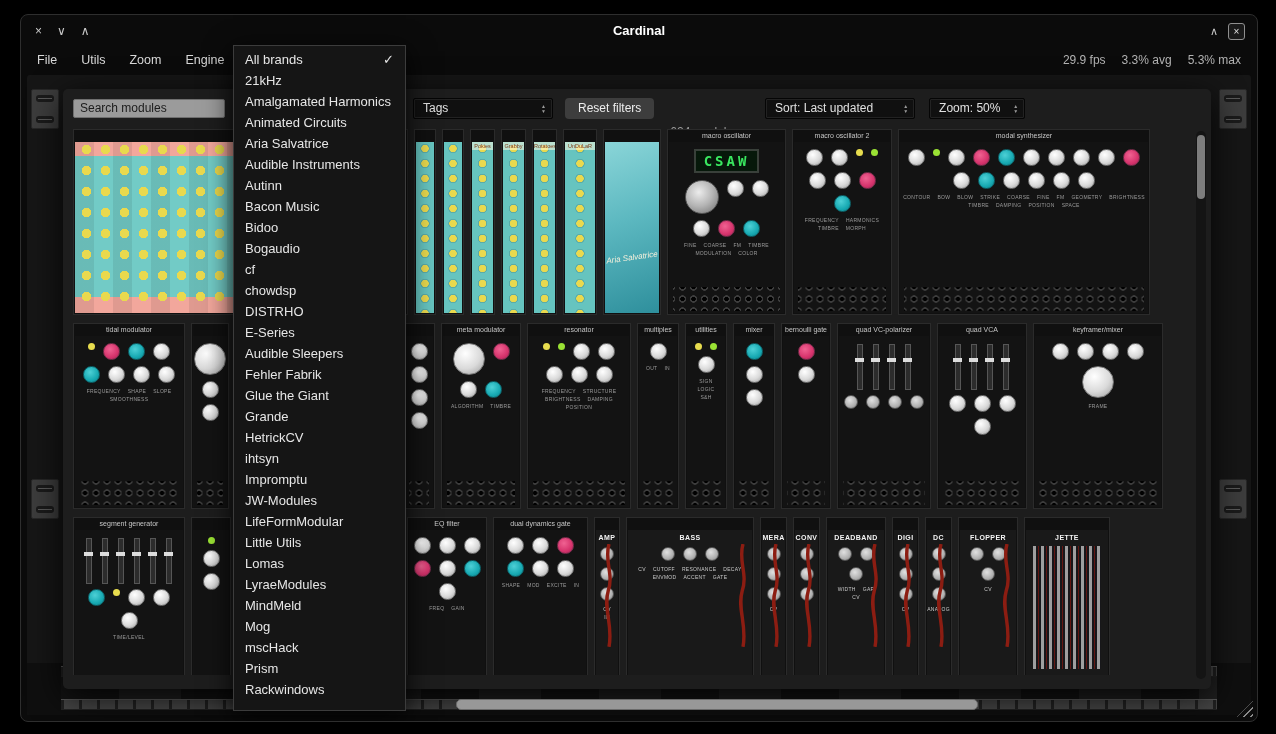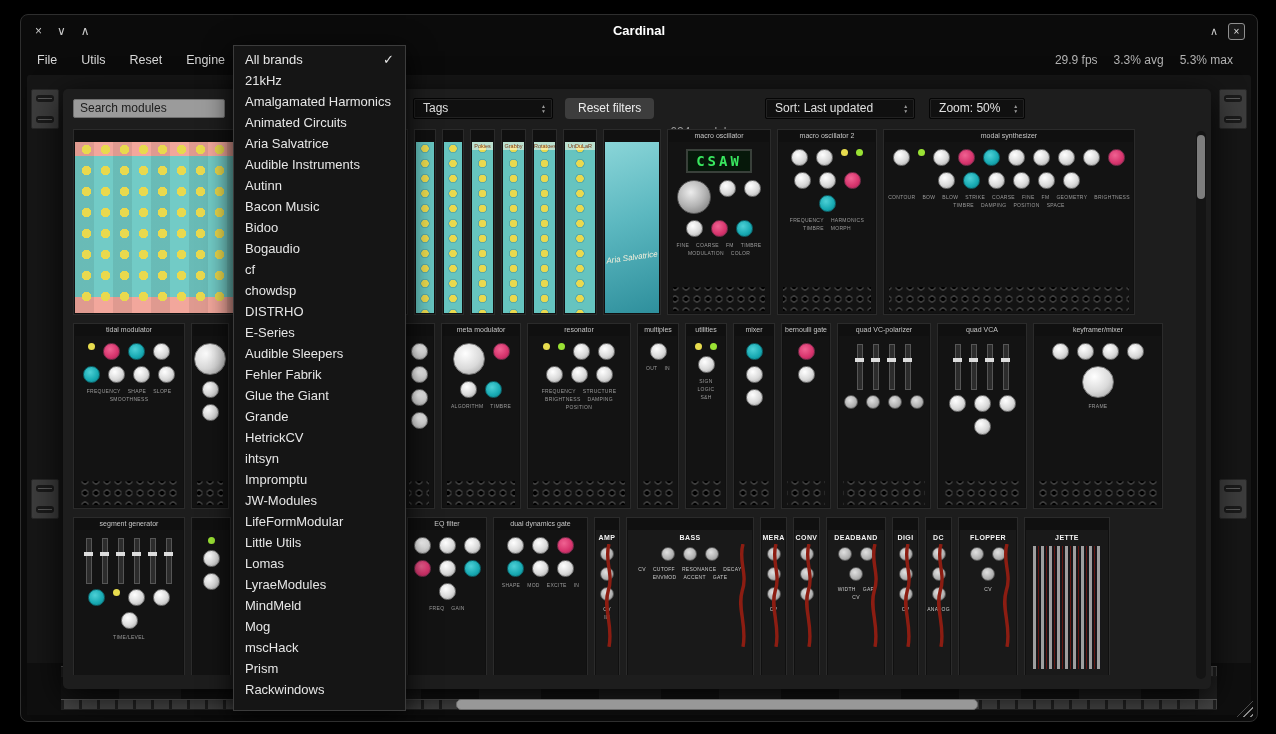--- a/index.html
+++ b/index.html
@@ -13,21 +13,21 @@
   .tb-title{position:absolute;left:0;right:0;top:0;height:32px;line-height:32px;text-align:center;
             color:#fff;font-weight:bold;font-size:13px;}
   .tb-left{position:absolute;left:14px;top:0;height:32px;display:flex;align-items:center;gap:15px;
            color:#c9c9c9;font-size:12px;z-index:2;}
   .tb-right{position:absolute;right:12px;top:0;height:32px;display:flex;align-items:center;gap:10px;
             color:#c9c9c9;font-size:11px;z-index:2;}
   .close-box{width:15px;height:15px;border:1px solid #8f8f8f;border-radius:3px;display:flex;
              align-items:center;justify-content:center;font-size:10px;color:#e2e2e2;background:#1a1a1a;}
 
   
-  .menubar{position:absolute;left:0;top:32px;right:8px;height:26px;display:flex;align-items:center;
+  .menubar{position:absolute;left:0;top:32px;right:0;height:26px;display:flex;align-items:center;
            padding:0 16px;gap:24px;font-size:12.5px;color:#d9d9d9;}
   .mb-stats{margin-left:auto;display:flex;gap:16px;color:#b3b3b3;font-size:12px;}
 
   
   .rack{position:absolute;left:6px;top:60px;right:6px;bottom:6px;background:#161616;border-radius:3px;}
   .railblk{position:absolute;width:28px;height:40px;background:#3d3d3d;border:1px solid #272727;
            border-radius:2px;display:flex;flex-direction:column;justify-content:space-between;padding:5px 4px;box-sizing:border-box;}
   .slot{height:7px;background:#1b1b1b;border-radius:3px;position:relative;}
   .slot::after{content:"";position:absolute;left:2px;right:2px;top:3px;height:1px;background:#5a5a5a;}
   .rack-bottom{position:absolute;left:0;right:0;bottom:0;height:52px;background:#0f0f0f;overflow:hidden;}
@@ -145,21 +145,21 @@
       </div>
       <div class="tb-right">
         <span>∧</span>
         <span class="close-box">×</span>
       </div>
     </div>
 
     <div class="menubar">
       <span>File</span>
       <span>Utils</span>
-      <span>Reset</span>
+      <span>Zoom</span>
       <span>Engine</span>
       <span>Help</span>
       <span class="mb-stats">
         <span>29.9 fps</span>
         <span>3.3% avg</span>
         <span>5.3% max</span>
       </span>
     </div>
 
     <div class="rack">
@@ -258,21 +258,21 @@
               <div class="mod-body aria-strip">
                 <div class="aria-name">UnDuLaR</div>
               </div>
             </div>
             <div class="mod-card" style="width: 58px;">
               <div class="mod-title"></div>
               <div class="mod-body aria-art">
                 <div class="aria-sig">Aria Salvatrice</div>
               </div>
             </div>
-            <div class="mod-card" style="width: 104px;">
+            <div class="mod-card" style="width: 119px;">
               <div class="mod-title">macro oscillator</div>
               <div class="mod-body mutable">
                 <div class="lcd">CSAW</div>
                 <div class="knob-field">
                   <span class="knob k-big"></span>
                   <span class="knob k-w"></span>
                   <span class="knob k-w"></span>
                   <span class="knob k-w"></span>
                   <span class="knob k-pink"></span>
                   <span class="knob k-teal"></span>

